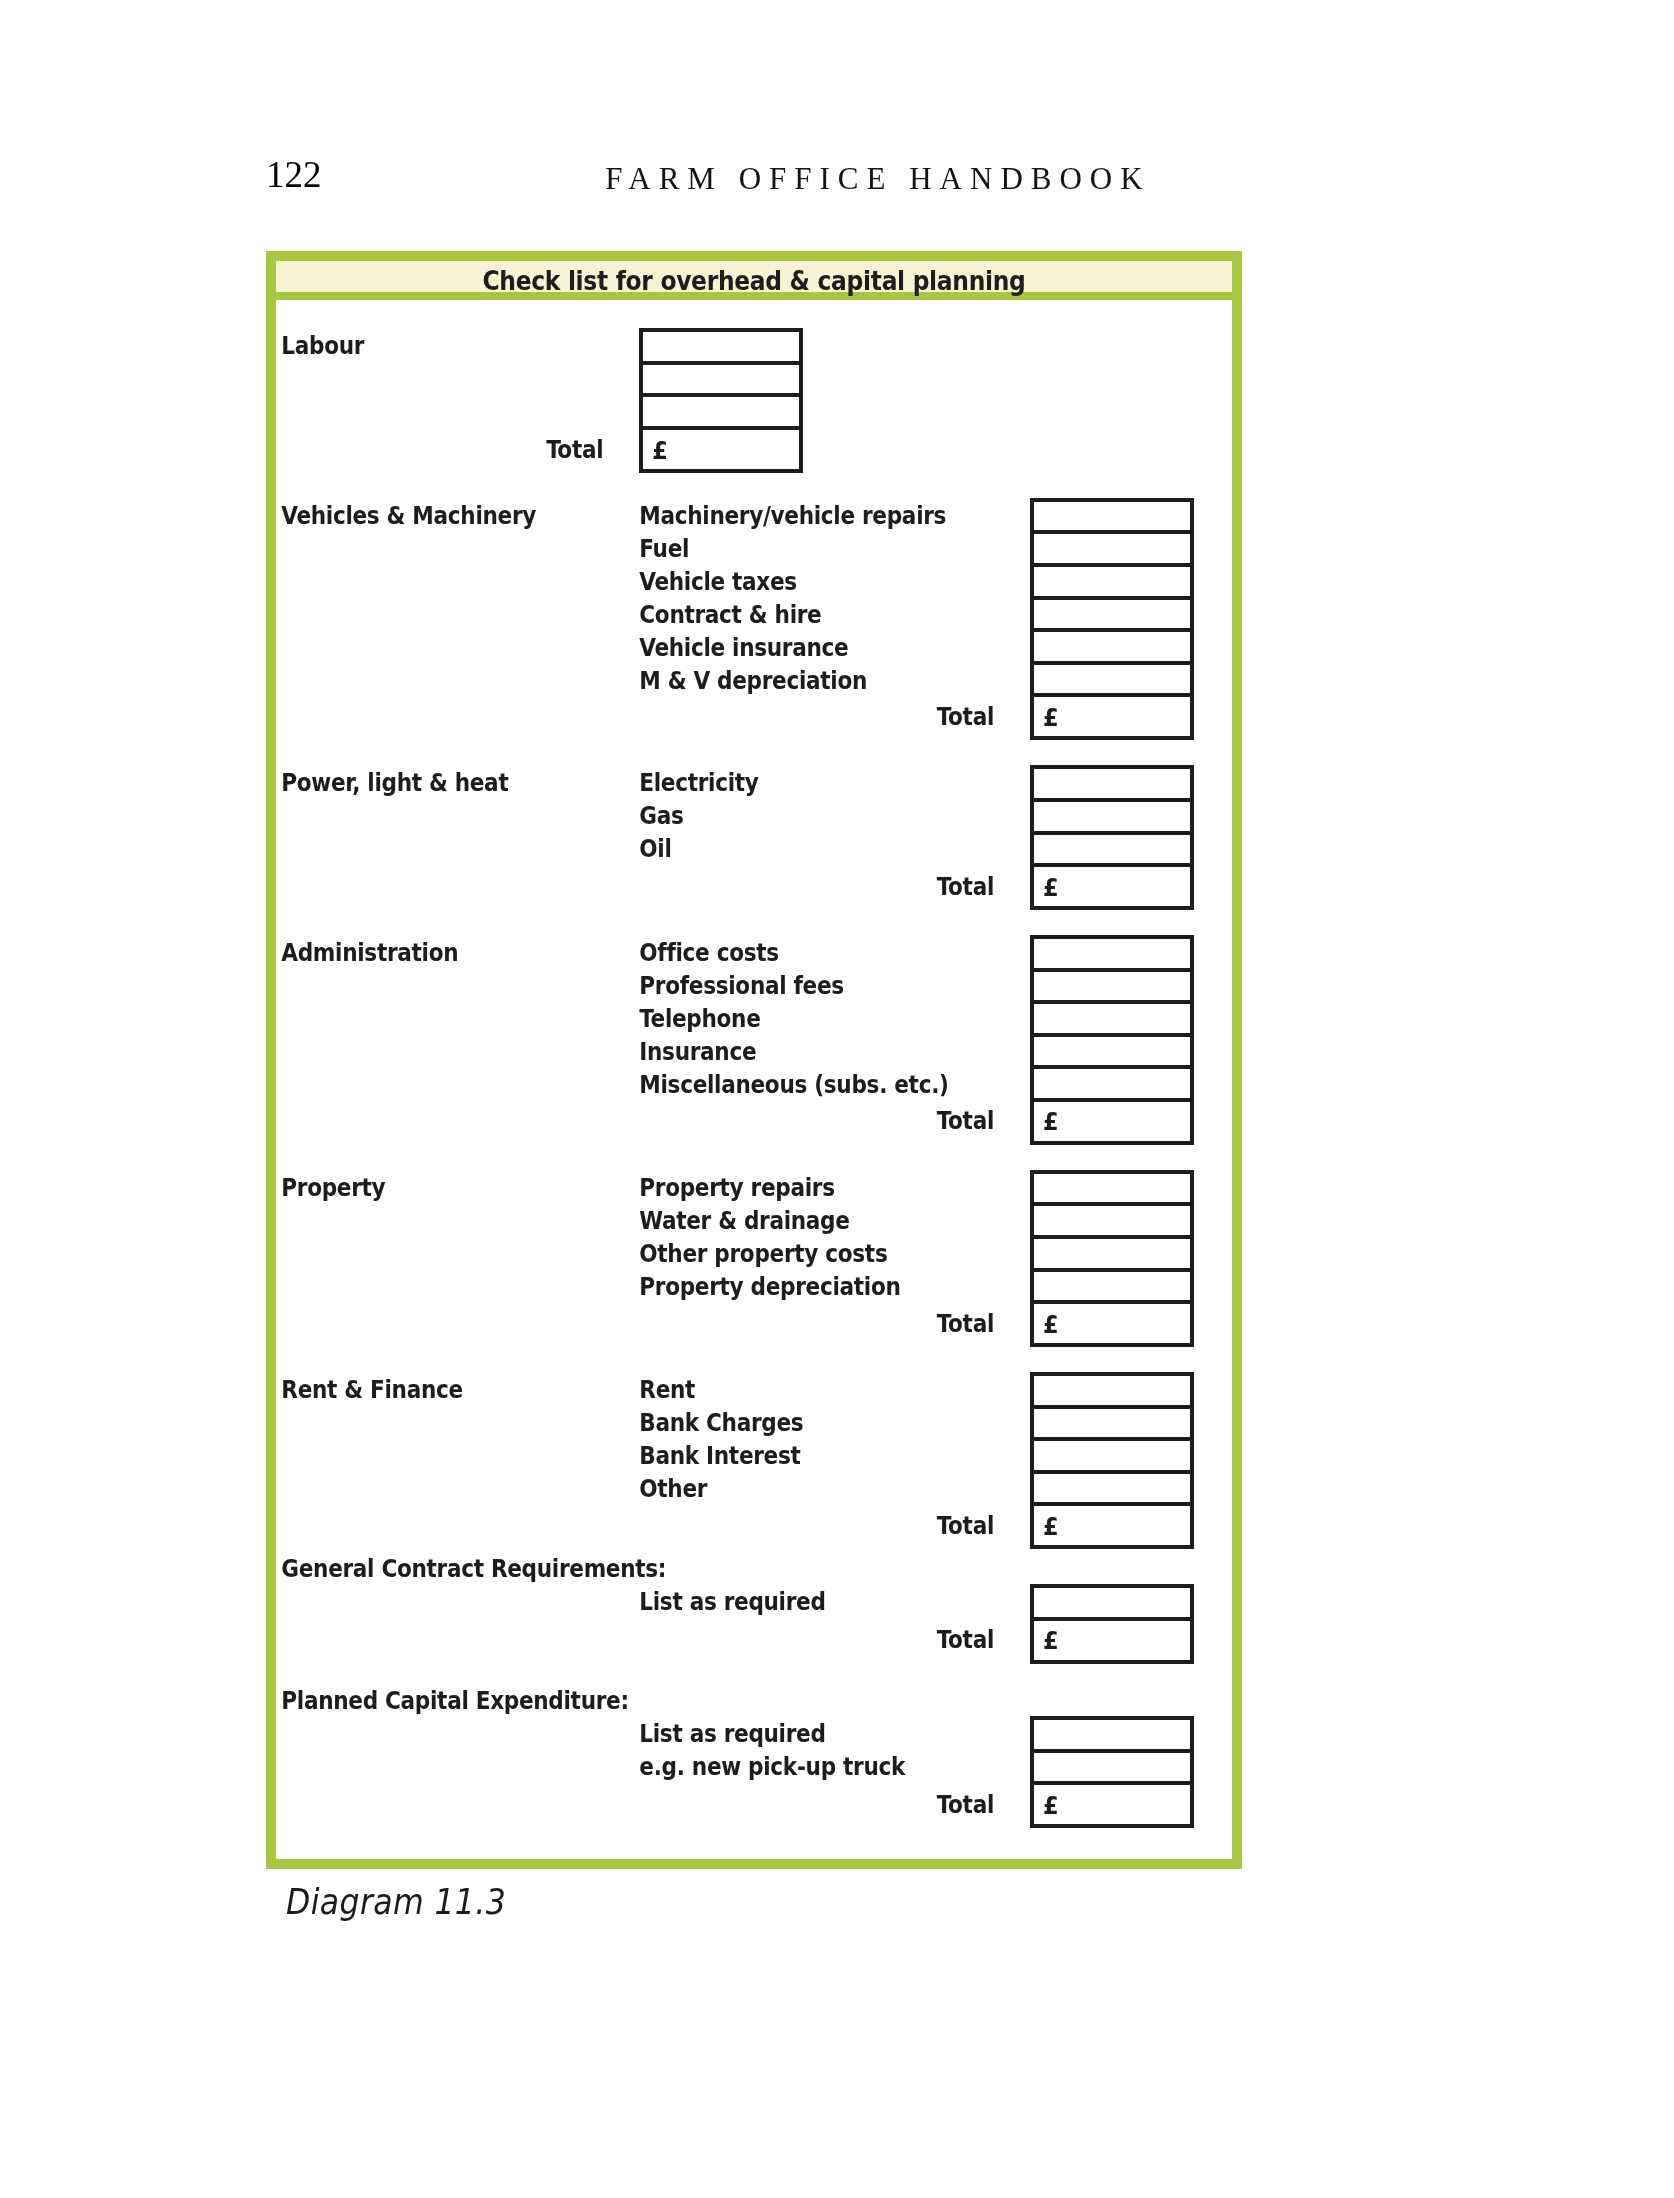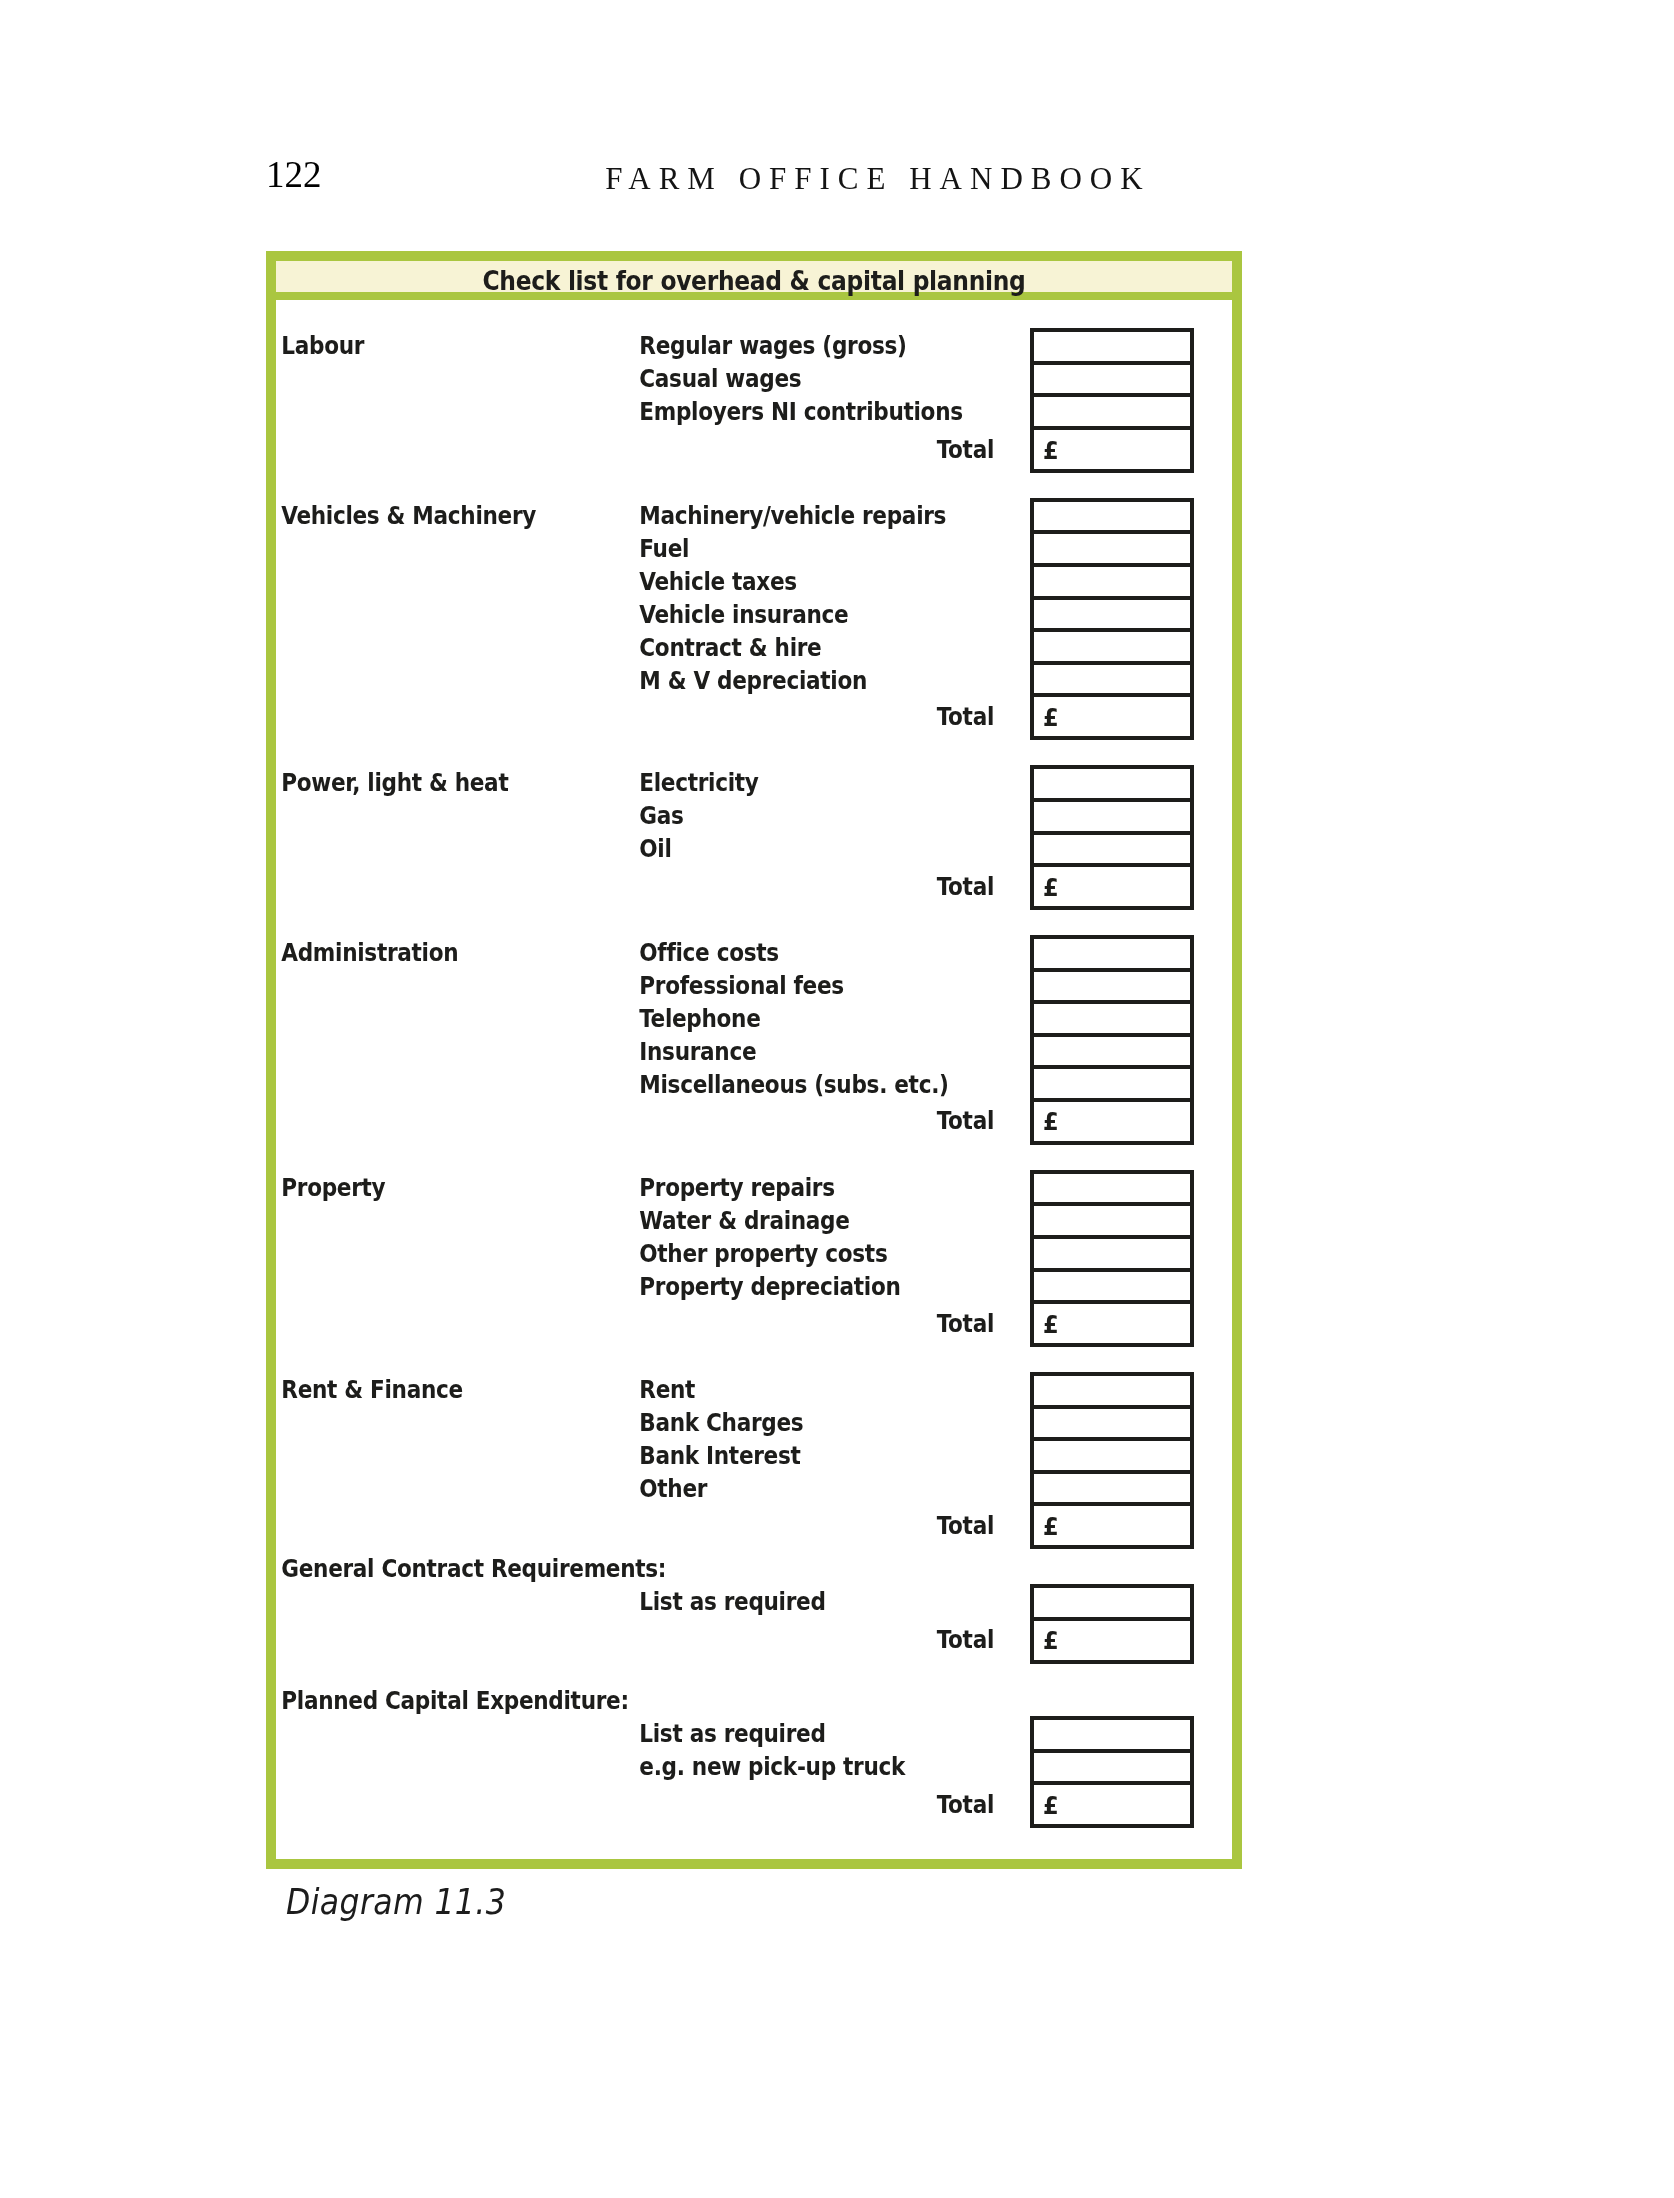--- a/index.html
+++ b/index.html
@@ -166,47 +166,42 @@
 
 <div class="page-number">122</div>
 <div class="book-title">FARM OFFICE HANDBOOK</div>
 
 <div class="frame">
   <div class="title-bar">Check list for overhead &amp; capital planning</div>
   <div class="form-body">
       <div class="section">
     <div class="label-cell">Labour</div>
     <div class="row">
-      <div class="mid">
-            <div class="item-line">Regular wages (gross)</div>
-            <div class="item-line">Casual wages</div>
-            <div class="item-line">Employers NI contributions</div>
-          </div>
       <div class="right">
         <div class="box-stack">
           <div class="ibox"></div>
               <div class="ibox"></div>
               <div class="ibox"></div>
               <div class="tbox">
             <span class="pound">£</span>
             <span class="total-label">Total</span>
           </div>
         </div>
       </div>
     </div>
   </div>
       <div class="section">
     <div class="label-cell">Vehicles &amp; Machinery</div>
     <div class="row">
       <div class="mid">
             <div class="item-line">Machinery/vehicle repairs</div>
             <div class="item-line">Fuel</div>
             <div class="item-line">Vehicle taxes</div>
+            <div class="item-line">Contract &amp; hire</div>
             <div class="item-line">Vehicle insurance</div>
-            <div class="item-line">Contract &amp; hire</div>
             <div class="item-line">M &amp; V depreciation</div>
           </div>
       <div class="right">
         <div class="box-stack">
           <div class="ibox"></div>
               <div class="ibox"></div>
               <div class="ibox"></div>
               <div class="ibox"></div>
               <div class="ibox"></div>
               <div class="ibox"></div>

